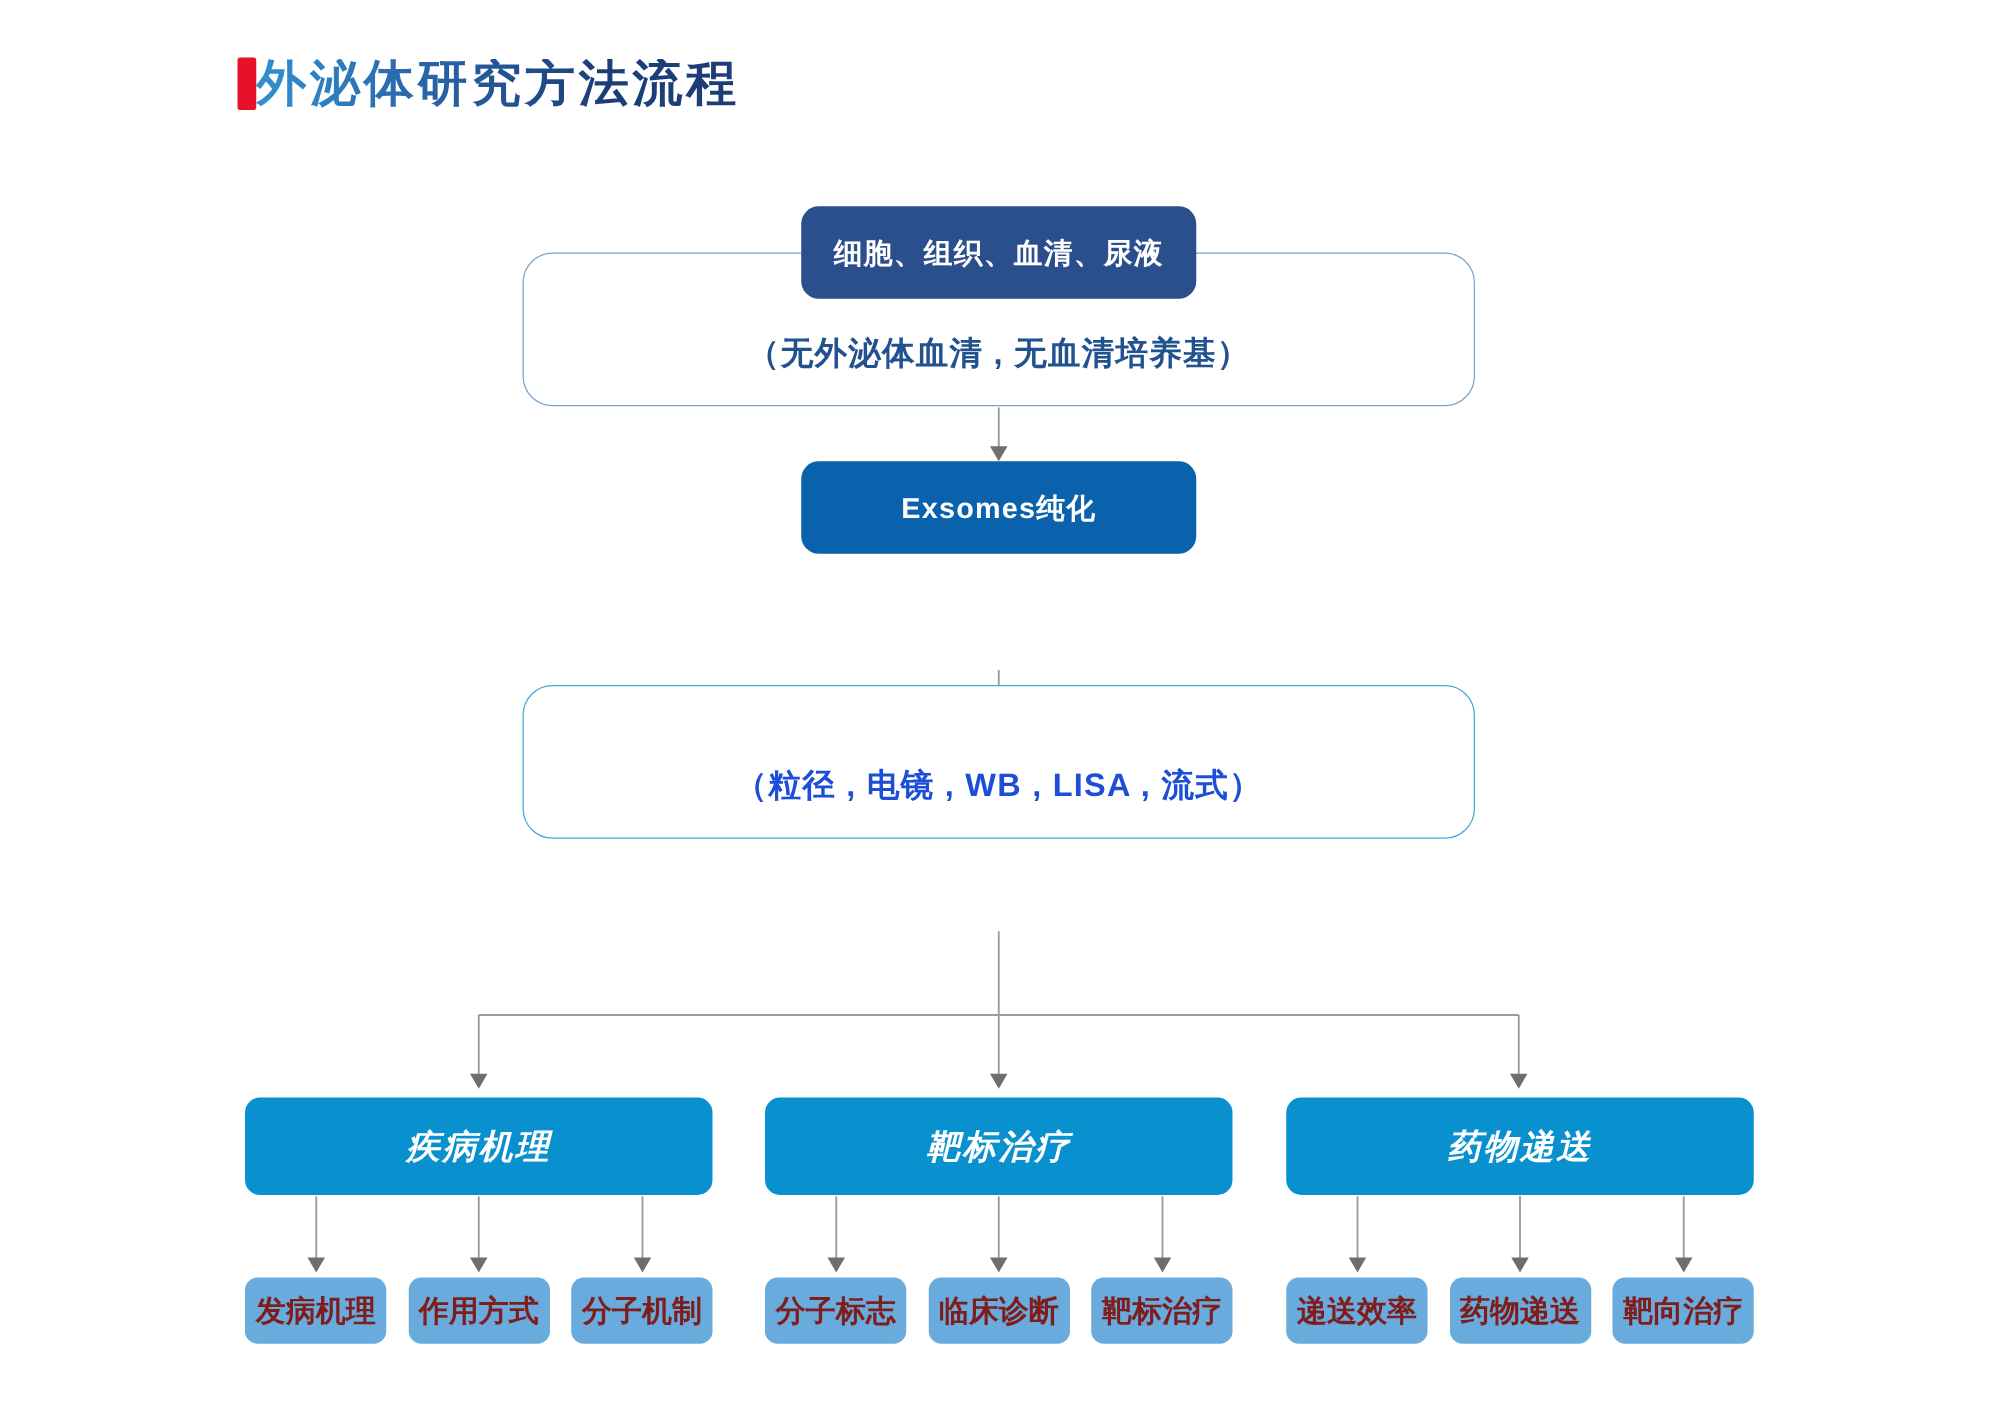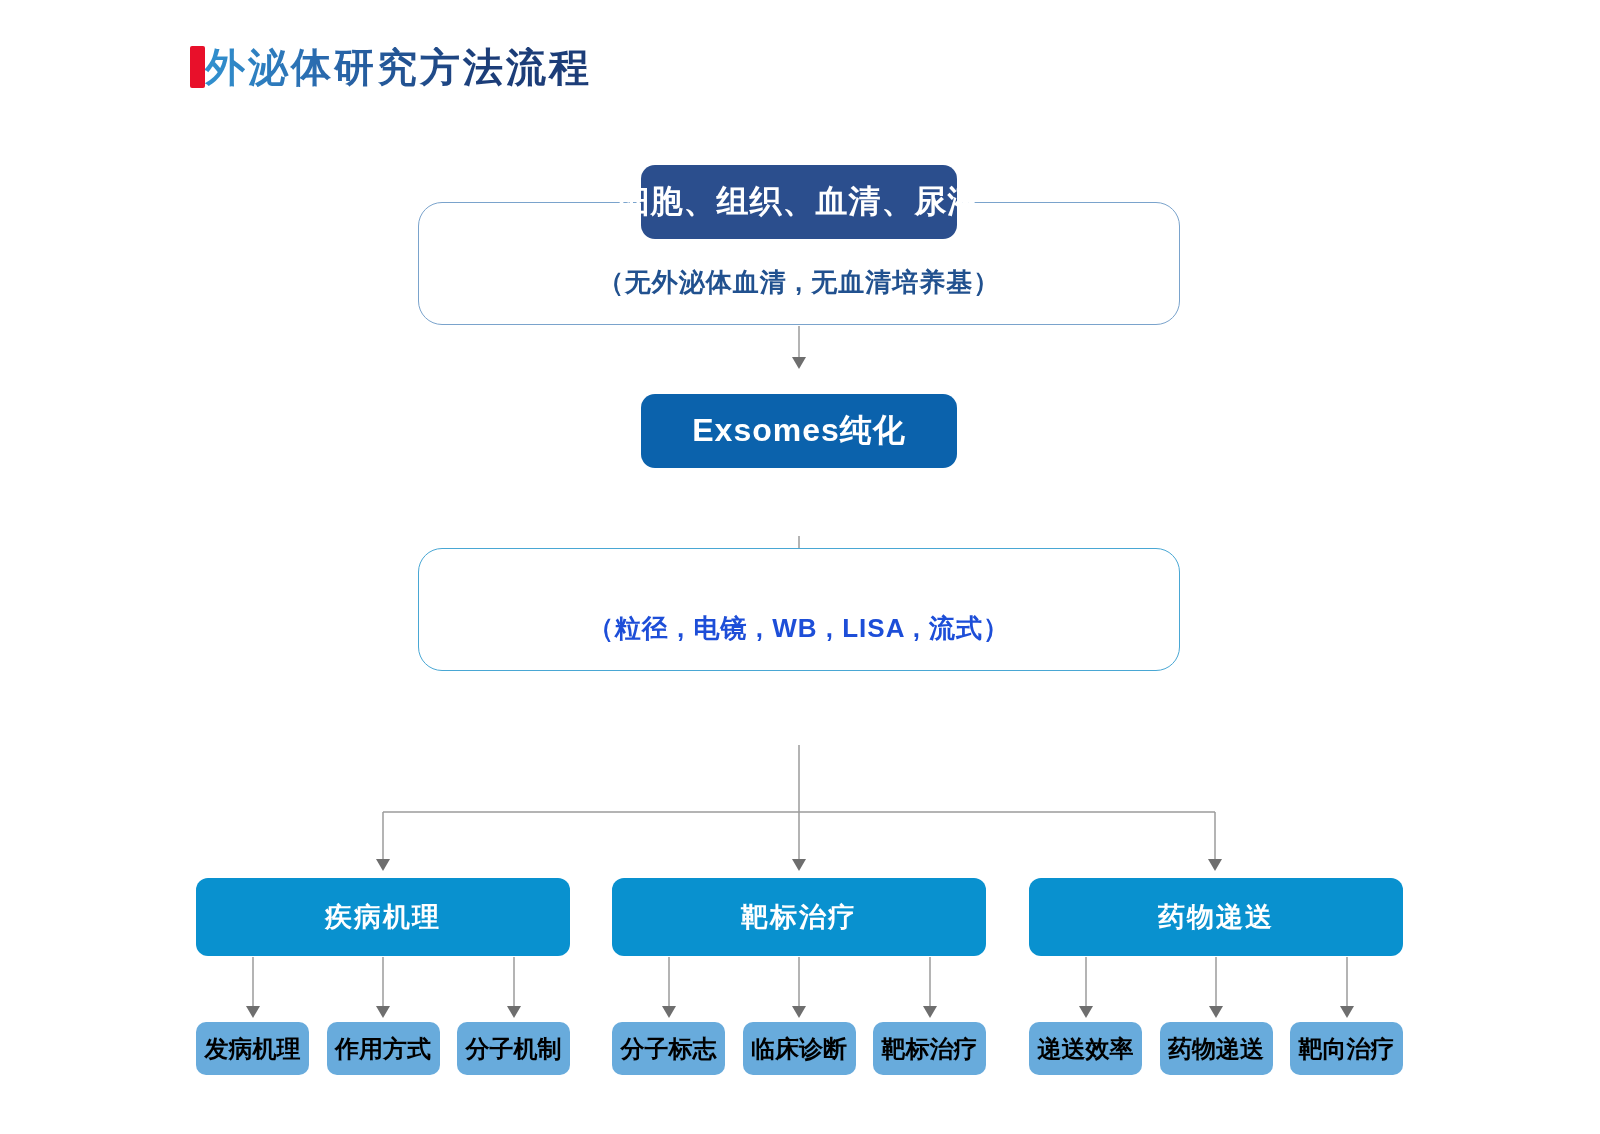--- a/index.html
+++ b/index.html
@@ -23,46 +23,46 @@
   
   .connectors{position:absolute;left:0;top:0;pointer-events:none;}
   .connectors line{stroke:#9b9b9b;stroke-width:1.5;}
   .connectors path{fill:#6e6e6e;stroke:none;}
 
   
   .stage{position:absolute;left:418px;width:762px;display:flex;flex-direction:column;align-items:center;}
   .pill{
     position:relative;z-index:2;width:316px;height:74px;border-radius:14px;box-sizing:border-box;
     display:flex;align-items:center;justify-content:center;
-    color:#ffffff;font-size:32px;font-weight:700;letter-spacing:1px;white-space:nowrap;text-align:center;
+    color:#ffffff;font-size:23px;font-weight:700;letter-spacing:1px;white-space:nowrap;text-align:center;
   }
   .pill-navy{background:#2b4e8d;}
   .pill-blue{background:#0b62ac;}
   .pill-cyan{background:#0991cf;}
   .panel{
     z-index:1;margin-top:-37px;width:100%;height:123px;box-sizing:border-box;border-radius:24px;
     background:#ffffff;display:flex;align-items:center;justify-content:center;padding-top:37px;
   }
   .panel-blue{border:1.5px solid #7aa3cc;}
   .panel-cyan{border:1.5px solid #49a7d4;}
   .note{margin:0;font-size:26px;font-weight:700;letter-spacing:1px;white-space:nowrap;}
   .note-1{color:#21518f;text-align:right;}
   .note-2{color:#1a6ab1;}
   .note-3{color:#1d4ed8;}
 
   
   .branch{position:absolute;top:878px;width:374px;display:flex;flex-direction:column;}
   .branch-head{
     height:78px;border-radius:12px;background:#0991cf;color:#ffffff;
     display:flex;align-items:center;justify-content:center;
-    font-size:27px;font-weight:700;letter-spacing:2px;
+    font-size:27px;font-weight:700;letter-spacing:2px;font-style:italic;
   }
   .leaves{display:flex;justify-content:space-between;margin-top:66px;}
   .leaf{
-    width:113px;height:53px;border-radius:10px;background:#68abdc;color:#000000;box-sizing:border-box;
+    width:113px;height:53px;border-radius:10px;background:#68abdc;color:#7f1d1d;box-sizing:border-box;
     display:flex;align-items:center;justify-content:center;
     font-size:24px;font-weight:700;white-space:nowrap;
   }
 </style>
 </head>
 <body>
 
 <div class="canvas">
 
   <div class="title-row">
@@ -111,21 +111,21 @@
     </g>
   </svg>
 
   <section class="stage" style="top:165px">
     <div class="pill pill-navy">细胞、组织、血清、尿液</div>
     <div class="panel panel-blue">
       <p class="note note-1">（无外泌体血清 , 无血清培养基）</p>
     </div>
   </section>
 
-  <section class="stage" style="top:394px">
+  <section class="stage" style="top:369px">
     <div class="pill pill-blue">Exsomes纯化</div>
   </section>
 
   <section class="stage" style="top:585px">
     <div class="panel panel-cyan">
       <p class="note note-3">（粒径 , 电镜 , WB , LISA , 流式）</p>
     </div>
   </section>
 
   <section class="branch" style="left:196px">

